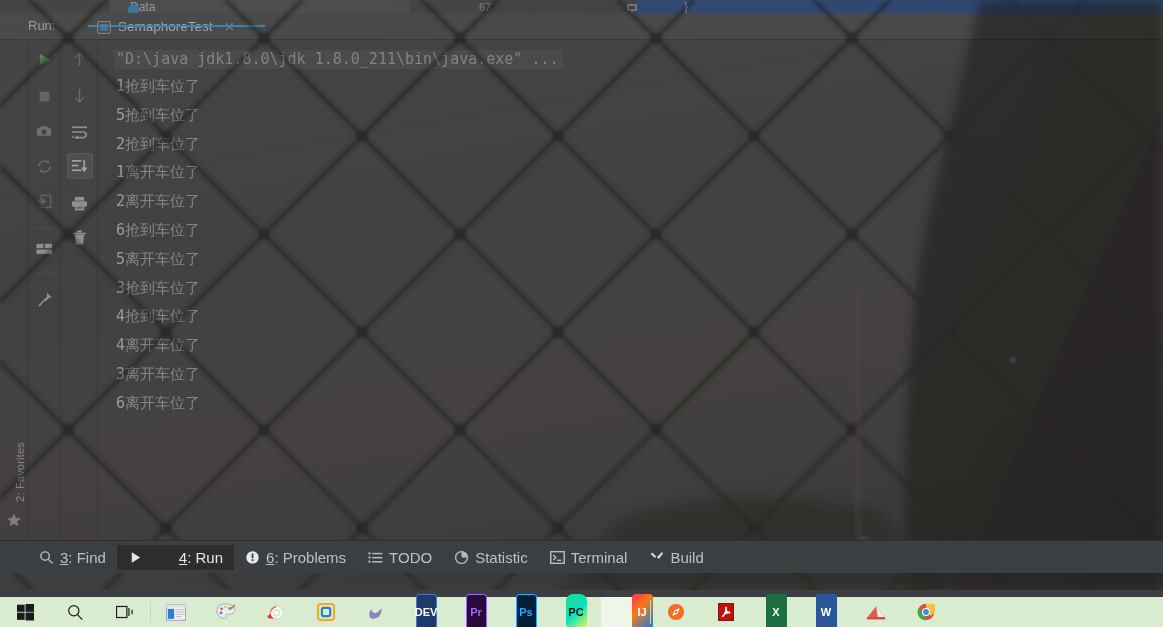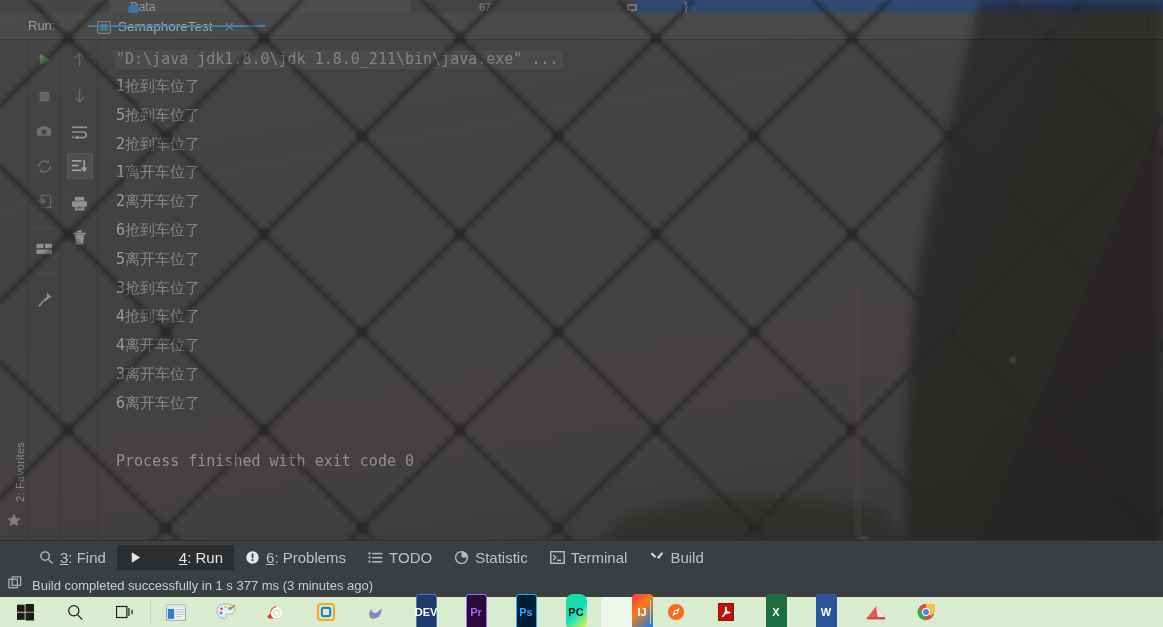--- a/index.html
+++ b/index.html
@@ -336,21 +336,20 @@
         <div class="cline" style="top: 124.4px;"><span class="num">1</span><span class="cjk">离开车位了</span></div>
         <div class="cline" style="top: 153.2px;"><span class="num">2</span><span class="cjk">离开车位了</span></div>
         <div class="cline" style="top: 182px;"><span class="num">6</span><span class="cjk">抢到车位了</span></div>
         <div class="cline" style="top: 210.8px;"><span class="num">5</span><span class="cjk">离开车位了</span></div>
         <div class="cline" style="top: 239.6px;"><span class="num">3</span><span class="cjk">抢到车位了</span></div>
         <div class="cline" style="top: 268.4px;"><span class="num">4</span><span class="cjk">抢到车位了</span></div>
         <div class="cline" style="top: 297.2px;"><span class="num">4</span><span class="cjk">离开车位了</span></div>
         <div class="cline" style="top: 326px;"><span class="num">3</span><span class="cjk">离开车位了</span></div>
         <div class="cline" style="top: 354.8px;"><span class="num">6</span><span class="cjk">离开车位了</span></div>
       </div>
-    <div class="cline sys" style="top:413px;">Process finished with exit code 0</div>
   </div>
 
   <div class="photo-bg">
     <svg width="1163" height="590" viewBox="0 0 1163 590" preserveAspectRatio="none">
       <defs>
         <linearGradient id="gSky" x1="0" y1="0" x2="0.35" y2="1">
           <stop offset="0%" stop-color="#53504e" stop-opacity="0.55"></stop>
           <stop offset="45%" stop-color="#4c4745" stop-opacity="0.5"></stop>
           <stop offset="75%" stop-color="#564543" stop-opacity="0.5"></stop>
           <stop offset="100%" stop-color="#3b3433" stop-opacity="0.55"></stop>
@@ -437,29 +436,20 @@
       </div>
       <div class="tw">
         <span class="twicon"><svg viewBox="0 0 16 16" width="15" height="15">
             <path d="M2.6 3.4 L7 7.8" stroke="#d8dbde" stroke-width="2.2" fill="none"></path>
             <path d="M13.8 2.2 L8.4 7.6 L10.4 9.6 L15 3.6 Z" fill="#d8dbde"></path>
           </svg></span>
         <span>Build</span>
       </div>
     </div>
 
-  <div class="statusbar">
-    <span>
-      <svg viewBox="0 0 16 16" width="15" height="15">
-        <rect x="1" y="3.5" width="9" height="9" fill="none" stroke="#b0b4b8" stroke-width="1.3"></rect>
-        <rect x="4.5" y="1" width="9" height="9" fill="none" stroke="#b0b4b8" stroke-width="1.3"></rect>
-      </svg>
-    </span>
-    <span>Build completed successfully in 1 s 377 ms (3 minutes ago)</span>
-  </div>
 
   <div class="taskbar" id="taskbar">
       <div class="tbi">
         <span style="display: flex; align-items: center; justify-content: center;">
           <svg viewBox="0 0 20 20" width="17" height="17">
             <g fill="#1a1a1a">
               <rect x="0" y="0.8" width="9" height="8.4"></rect>
               <rect x="10" y="0" width="10" height="9.2"></rect>
               <rect x="0" y="10.2" width="9" height="8.4"></rect>
               <rect x="10" y="10" width="10" height="9.4"></rect>

